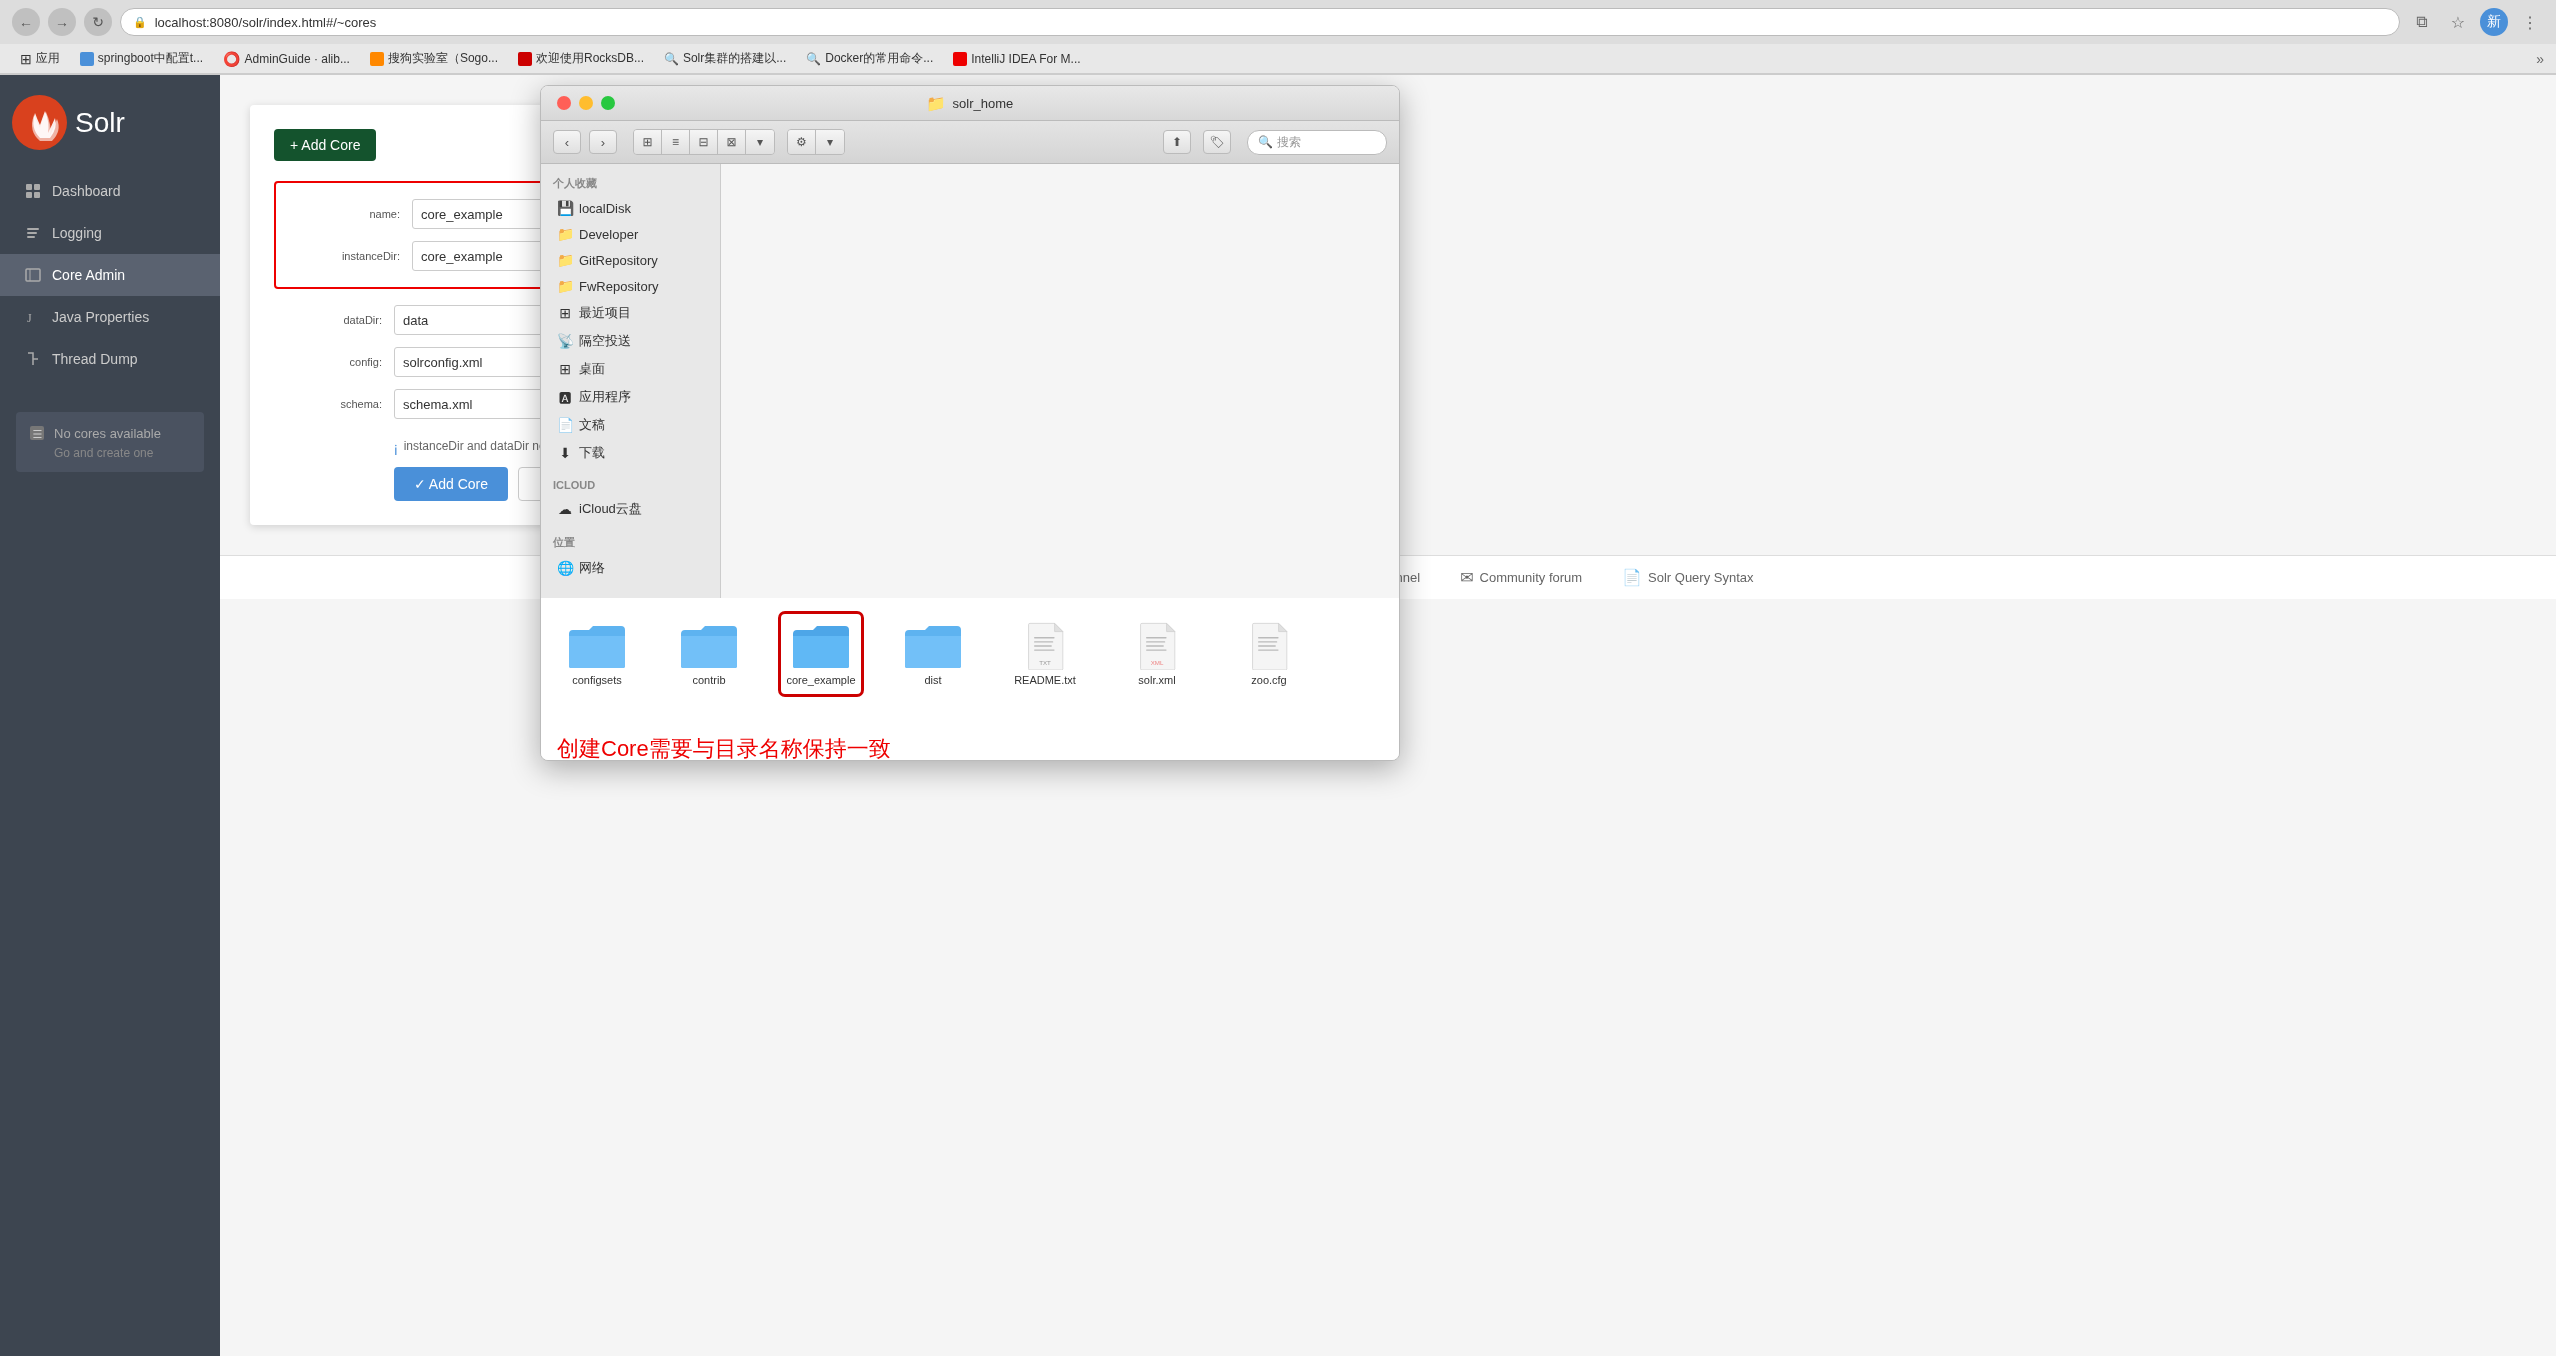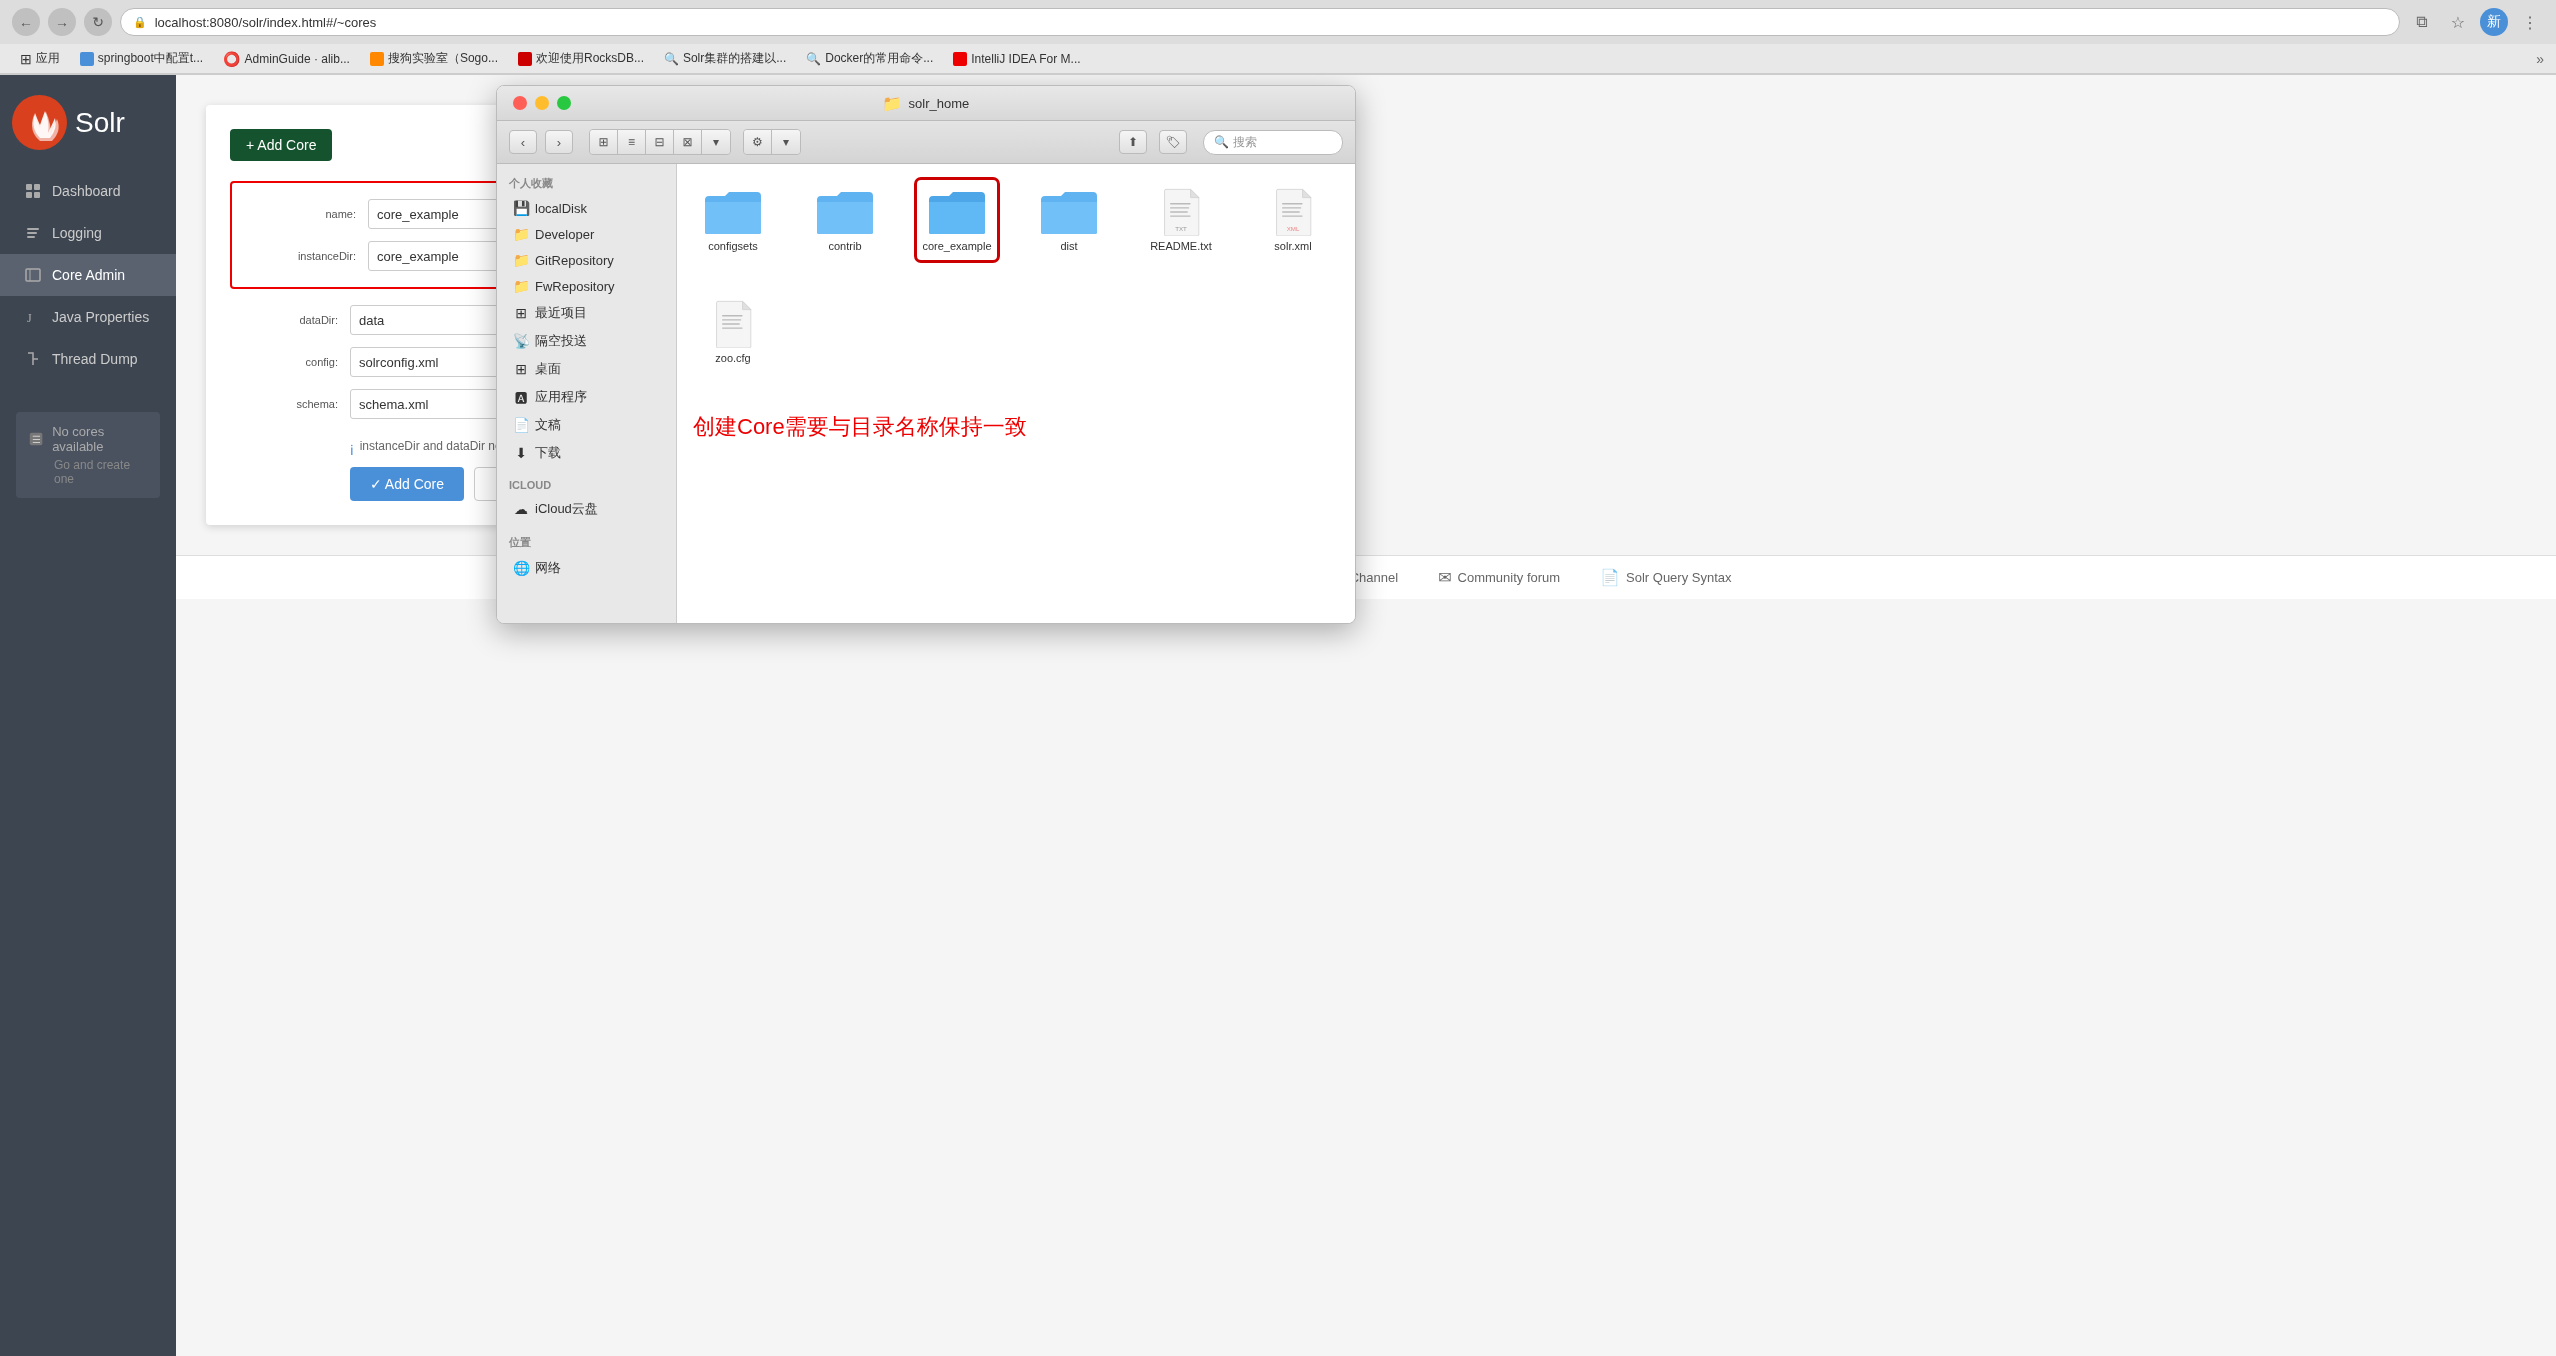--- a/index.html
+++ b/index.html
@@ -16,21 +16,21 @@
 
     
     .bookmarks-bar { display: flex; align-items: center; padding: 4px 12px; gap: 4px; background: #e8e8e8; border-bottom: 1px solid #ccc; overflow: hidden; }
     .bookmark-item { display: flex; align-items: center; gap: 4px; padding: 2px 8px; border-radius: 4px; cursor: pointer; color: #333; font-size: 12px; white-space: nowrap; }
     .bookmark-more { margin-left: auto; color: #666; font-size: 14px; cursor: pointer; }
 
     
     .main-layout { display: flex; height: calc(100vh - 75px); background: #f5f5f5; }
 
     
-    .sidebar { width: 176px; background: #3d4550; color: #ccc; display: flex; flex-direction: column; flex-shrink: 0; }
+    .sidebar { width: 220px; background: #3d4550; color: #ccc; display: flex; flex-direction: column; flex-shrink: 0; }
     .logo-text { font-size: 28px; font-weight: 300; color: white; }
     .sidebar-nav { flex: 1; }
     .sidebar-item { display: flex; align-items: center; gap: 10px; padding: 12px 24px; cursor: pointer; color: #ccc; font-size: 14px; }
     .sidebar-item.active { background: #5a6270; color: white; }
     .sidebar-item-icon { width: 18px; height: 18px; display: flex; align-items: center; justify-content: center; flex-shrink: 0; }
     .sidebar-section { margin-top: 16px; }
     .no-cores { padding: 16px; }
     .no-cores-box { background: #4a5260; border-radius: 4px; padding: 12px; }
     .no-cores-header { display: flex; align-items: center; gap: 8px; color: #aaa; font-size: 13px; margin-bottom: 4px; }
     .no-cores-sub { color: #888; font-size: 12px; padding-left: 26px; }
@@ -69,21 +69,21 @@
     .finder-view-btn { background: linear-gradient(to bottom, #f5f5f5, #e0e0e0); border: none; border-right: 1px solid #bbb; width: 28px; height: 24px; cursor: pointer; display: flex; align-items: center; justify-content: center; font-size: 12px; color: #555; }
     .finder-view-btn:last-child { border-right: none; }
     .finder-action-btns { display: flex; border: 1px solid #bbb; border-radius: 4px; overflow: hidden; margin-left: 4px; }
     .finder-action-btn { background: linear-gradient(to bottom, #f5f5f5, #e0e0e0); border: none; border-right: 1px solid #bbb; width: 28px; height: 24px; cursor: pointer; display: flex; align-items: center; justify-content: center; font-size: 12px; color: #555; }
     .finder-action-btn:last-child { border-right: none; }
     .finder-share-btn { background: linear-gradient(to bottom, #f5f5f5, #e0e0e0); border: 1px solid #bbb; border-radius: 4px; width: 28px; height: 24px; cursor: pointer; display: flex; align-items: center; justify-content: center; font-size: 12px; color: #555; }
     .finder-tags-btn { background: linear-gradient(to bottom, #f5f5f5, #e0e0e0); border: 1px solid #bbb; border-radius: 4px; width: 28px; height: 24px; cursor: pointer; display: flex; align-items: center; justify-content: center; font-size: 12px; color: #555; margin-left: 4px; }
     .finder-search { background: white; border: 1px solid #bbb; border-radius: 12px; padding: 3px 10px; font-size: 12px; color: #999; width: 140px; display: flex; align-items: center; gap: 4px; margin-left: 8px; }
 
     
-    .finder-body { display: flex; height: 459px; }
+    .finder-body { display: flex; height: 596px; flex-direction: column; }
     .finder-sidebar { width: 180px; background: #e8e8e8; border-right: 1px solid #ccc; padding: 8px 0; }
     .finder-sidebar-section { margin-bottom: 8px; }
     .finder-sidebar-header { font-size: 11px; font-weight: 600; color: #888; padding: 4px 12px; text-transform: uppercase; }
     .finder-sidebar-item { display: flex; align-items: center; gap: 6px; padding: 5px 12px; cursor: pointer; color: #333; font-size: 13px; border-radius: 4px; margin: 0 4px; }
     .finder-sidebar-item-icon { font-size: 14px; width: 16px; text-align: center; }
 
     
     .finder-content { flex: 1; padding: 16px; overflow-y: auto; background: white; }
     .finder-items-grid { display: flex; gap: 32px; flex-wrap: wrap; align-items: center; }
     .finder-item { display: flex; flex-direction: column; align-items: center; width: 80px; cursor: pointer; padding: 8px 4px; border-radius: 4px; }

